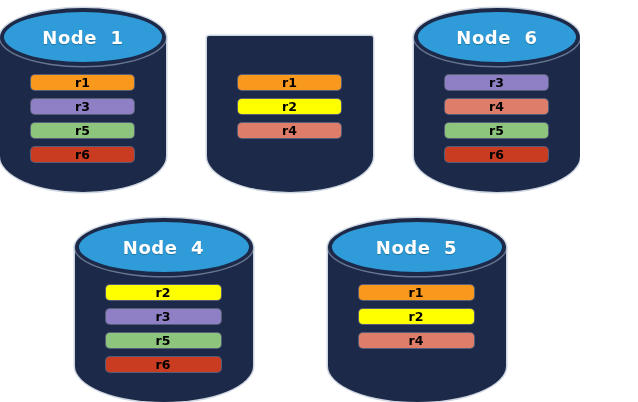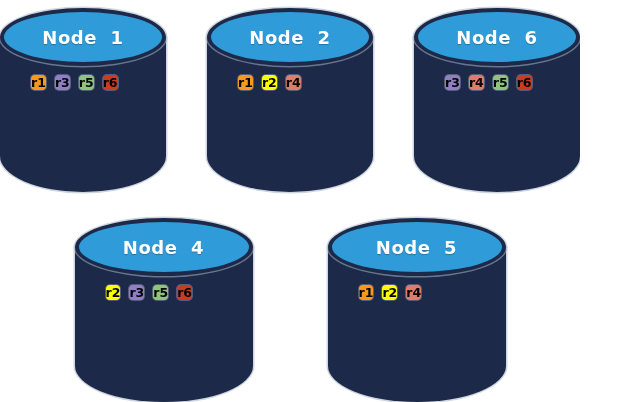--- a/index.html
+++ b/index.html
@@ -45,21 +45,21 @@
     font-weight: bold;
     word-spacing: 7px;
     letter-spacing: 0.5px;
     text-shadow: 0 1px 1px rgba(0,0,0,0.25);
   }
   .bars {
     position: absolute;
     left: 31px; right: 32px;
     top: 67px;
     display: flex;
-    flex-direction: row;
+    flex-direction: column;
     gap: 9px;
     z-index: 3;
   }
   .bar {
     height: 15px;
     border-radius: 4px;
     box-shadow: 0 0 0 1px rgba(255,255,255,0.25);
     color: #000000;
     font-size: 12.5px;
     font-weight: bold;
@@ -79,23 +79,20 @@
     </div>
     <div class="bars">
           <div class="bar" style="background: rgb(248, 152, 29);">r1</div>
           <div class="bar" style="background: rgb(143, 128, 197);">r3</div>
           <div class="bar" style="background: rgb(141, 197, 125);">r5</div>
           <div class="bar" style="background: rgb(202, 60, 34);">r6</div>
         </div>
   </div>
       <div class="node" style="--body: #1c2949; --ellipse: #2f9cd9;">
     <div class="cyl-body"></div>
-    <div class="cyl-top">
-      <span class="cyl-label">Node 2</span>
-    </div>
     <div class="bars">
           <div class="bar" style="background: rgb(248, 152, 29);">r1</div>
           <div class="bar" style="background: rgb(255, 255, 0);">r2</div>
           <div class="bar" style="background: rgb(222, 126, 106);">r4</div>
         </div>
   </div>
       <div class="node" style="--body: #1c2949; --ellipse: #2f9cd9;">
     <div class="cyl-body"></div>
     <div class="cyl-top">
       <span class="cyl-label">Node 6</span>

